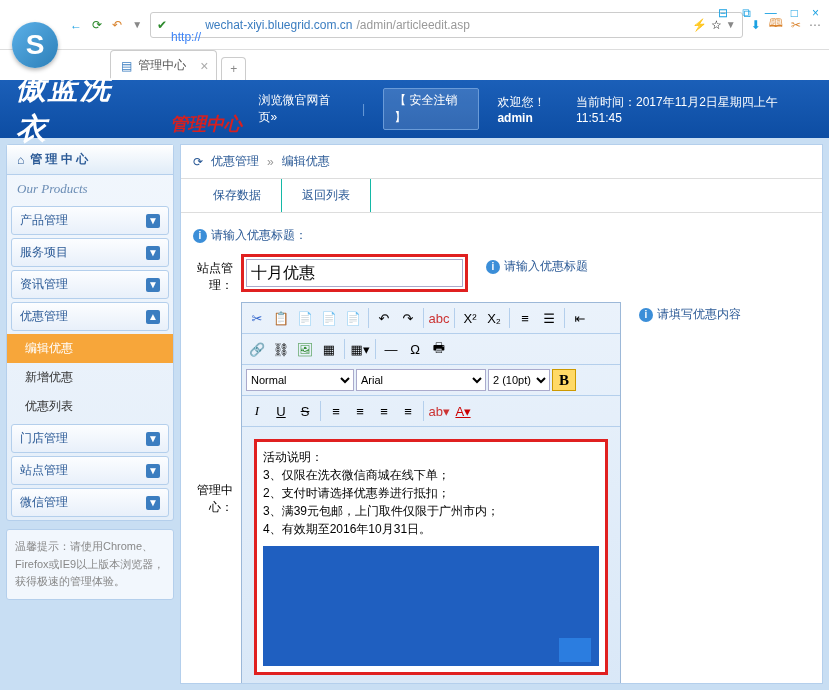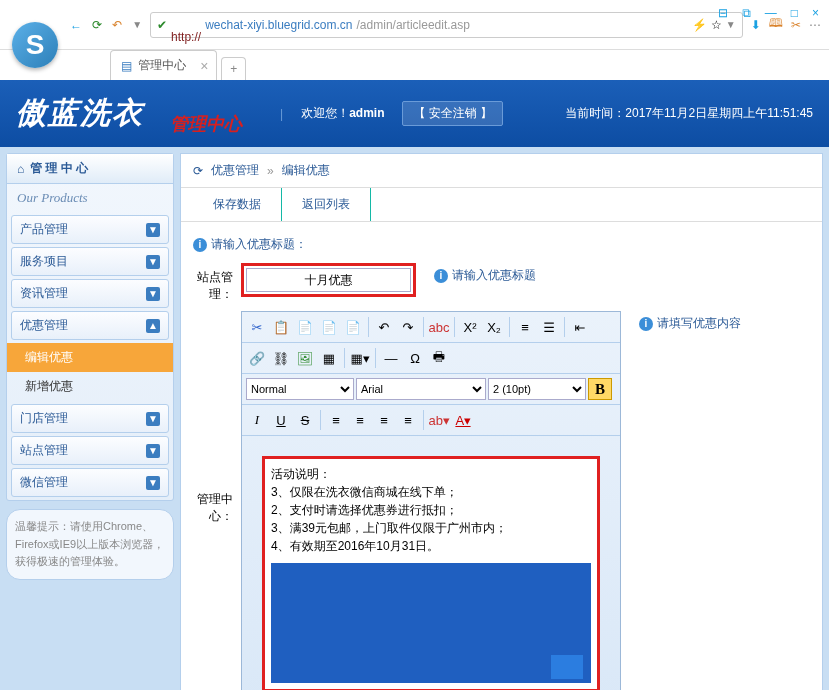--- a/index.html
+++ b/index.html
@@ -5,71 +5,71 @@
 * { margin:0; padding:0; box-sizing:border-box; font-family:"Microsoft YaHei",Arial,sans-serif; font-size:12px; }
 body { background:#f5f5f5; width:829px; height:690px; overflow:hidden; }
 
 
 .chrome-top { height:50px; background:#fff; border-bottom:1px solid #ddd; display:flex; align-items:center; padding:0 8px; gap:8px; }
 .win-controls { position:absolute; top:6px; right:10px; display:flex; gap:14px; color:#1ba1e2; font-size:14px; }
 .browser-logo { width:46px; height:46px; border-radius:50%; background:linear-gradient(135deg,#5bb0e8,#2c7fb8); display:flex; align-items:center; justify-content:center; color:#fff; font-size:28px; font-weight:bold; position:absolute; left:12px; top:22px; z-index:10; box-shadow:0 2px 4px rgba(0,0,0,.3); }
 .nav-icons { display:flex; gap:10px; margin-left:62px; align-items:center; color:#1ba1e2; font-size:18px; }
 .nav-icons span { cursor:pointer; }
 .url-bar { flex:1; display:flex; align-items:center; background:#fff; border:1px solid #ccc; border-radius:3px; height:26px; padding:0 6px; gap:4px; }
-.url-protocol { color:#7f1d1d;margin-top:25px; }
+.url-protocol { color:#3b82f6;margin-top:25px; }
 .url-domain { color:#3b7dc0; }
 .url-path { color:#999; }
 .right-icons { display:flex; gap:8px; color:#1ba1e2; font-size:16px; align-items:center; }
 .tab-row { height:30px; background:#fff; display:flex; align-items:flex-end; padding-left:110px; gap:4px; }
 .tab { background:#fff; border:1px solid #ccc; border-bottom:none; border-radius:4px 4px 0 0; padding:6px 30px 6px 10px; display:flex; align-items:center; gap:6px; position:relative; color:#555; }
 .tab .close { position:absolute; right:8px; color:#aaa; font-size:14px; }
 .tab.new { padding:4px 8px; color:#888; }
 
 
-.admin-header { background:linear-gradient(#1b5fb8,#0d4da3); height:67px; display:flex; align-items:center; padding:0 16px; color:#fff; position:relative;gap:16px; }
+.admin-header { background:linear-gradient(#1b5fb8,#0d4da3); height:58px; display:flex; align-items:center; padding:0 16px; color:#fff; position:relative; }
 .logo-cn { font-size:30px; font-weight:bold; font-style:italic; font-family:"SimHei"; letter-spacing:2px; }
 .logo-sub { color:#d62020; font-size:18px; font-weight:bold; position:absolute; left:170px; top:32px; font-style:italic; }
 .header-links { display:flex; gap:18px; margin-left:120px; align-items:center; font-size:12px; }
 .header-links .sep { color:#6a9bd8; }
 .header-time { margin-left:auto; font-size:12px; }
 
 
 .main { display:flex; background:#c8def3; height:calc(100% - 138px); }
 .sidebar { width:180px; padding:6px; }
 .side-panel { background:linear-gradient(#f2f7fd,#e4eef9); border:1px solid #b4cfec; border-radius:3px; }
 .side-title { background:linear-gradient(#fff,#e0ecf8); border-bottom:1px solid #b4cfec; padding:6px 10px; font-weight:bold; color:#2b5a96; display:flex; align-items:center; gap:6px; }
 .side-subtitle { color:#6b8db5; padding:6px 10px; font-style:italic; font-family:Georgia; font-size:13px; }
 .menu-item { background:linear-gradient(#fcfdff,#e8f0fa); border:1px solid #b4cfec; border-radius:3px; margin:3px 4px; padding:5px 8px; display:flex; justify-content:space-between; align-items:center; color:#2b5a96; cursor:pointer; }
 .menu-item .arrow { width:14px; height:14px; background:#3b7dc0; color:#fff; font-size:10px; display:flex; align-items:center; justify-content:center; border-radius:2px; }
 .sub-item { padding:6px 18px; color:#333; cursor:pointer; }
 .sub-item.active { background:#f7a63a; color:#fff; }
-.tip-box { border:1px solid #b4cfec; background:#f2f7fd; border-radius:14px; margin-top:8px; padding:8px; color:#888; font-size:11px; line-height:1.6; }
+.tip-box { border:1px solid #b4cfec; background:#f2f7fd; border-radius:3px; margin-top:8px; padding:8px; color:#888; font-size:11px; line-height:1.6; }
 
 .content { flex:1; background:#fff; margin:6px 6px 6px 0; border:1px solid #b4cfec; display:flex; flex-direction:column; overflow:hidden; }
 .breadcrumb { padding:8px 12px; border-bottom:1px solid #ddd; color:#2b5a96; display:flex; align-items:center; gap:8px; }
 .breadcrumb .arrow { color:#999; }
 .toolbar { border-bottom:1px solid #ddd; padding:0 12px; display:flex; }
 .tool-btn { padding:8px 20px; color:#2b5a96; cursor:pointer; border-right:1px solid #14b8a6; }
 
 .form-area { padding:8px 12px; flex:1; overflow:auto; }
 .form-hint { color:#2b5a96; padding:6px 0; display:flex; align-items:center; gap:4px; }
 .info-icon { display:inline-flex; width:14px; height:14px; border-radius:50%; background:#3b8ed8; color:#fff; align-items:center; justify-content:center; font-size:10px; font-weight:bold; }
 .form-row { display:flex; align-items:flex-start; gap:8px; padding:4px 0; }
 .form-label { width:40px; text-align:right; padding-top:6px; }
-.title-input { flex:0 0 380px; border:1px solid #aac; padding:4px; font-size:12px;text-align:center; }
+.title-input { flex:0 0 380px; border:1px solid #aac; padding:4px; font-size:16px; }
 .red-box { border:3px solid #e02020; padding:2px; }
 .side-hint { color:#2b5a96; display:flex; align-items:center; gap:4px; margin-left:10px; padding-top:4px; }
 
 .editor-wrap { border:1px solid #9cb8d8; background:linear-gradient(#eaf2fb,#d8e7f7); width:380px; }
 .editor-bar { display:flex; flex-wrap:wrap; padding:4px; gap:2px; border-bottom:1px solid #b4cfec; }
 .ed-btn { width:22px; height:22px; display:flex; align-items:center; justify-content:center; font-size:13px; cursor:pointer; border-radius:2px; }
 .ed-sep { width:1px; height:20px; background:#b4cfec; margin:1px 2px; }
 .ed-select { height:22px; border:1px solid #aac; font-size:11px; background:#fff; }
 .ed-bold { width:24px; height:22px; background:#ffd966; border:1px solid #c90; display:flex; align-items:center; justify-content:center; font-weight:bold; font-family:"Times New Roman"; font-size:15px; }
-.editor-content { background:#fff; border:3px solid #e02020; margin:20px; min-height:230px; padding:6px; font-size:12px; line-height:1.5; }
+.editor-content { background:#fff; border:3px solid #e02020; margin:12px; min-height:230px; padding:6px; font-size:12px; line-height:1.5; }
 .editor-blue { background:#1f5fc0; height:120px; margin-top:8px; position:relative; }
 .editor-blue::after { content:""; position:absolute; right:8px; bottom:4px; width:32px; height:24px; background:#2b7de0; }
 .editor-tabs { display:flex; padding:4px 8px; gap:4px; }
 .editor-tab { padding:4px 14px; border:1px solid #b4cfec; background:#fff; cursor:pointer; font-size:11px; }
 .editor-tab.active { background:#f0f5fb; }
 .editor-tab-sep { width:6px; }
 
 .cut-icon { color:#3366cc; }
 .orange { color:#d9822b; }
 .green { color:#2d8a2d; }
@@ -117,23 +117,24 @@
     <span>管理中心</span>
     <span class="close">×</span>
   </div>
   <div class="tab new">+</div>
 </div>
 
 <div class="admin-header">
   <span class="logo-cn">傲蓝洗衣</span>
   <span class="logo-sub">管理中心</span>
   <div class="header-links">
+    <a style="color:#fff;cursor:pointer">浏览微官网首页»</a>
     <span class="sep">|</span>
+    <span style="background:rgba(255,255,255,.15);padding:3px 10px;border:1px solid #6a9bd8;border-radius:2px;cursor:pointer;">【 <span>安全注销</span> 】</span>
     <span><span>欢迎您！</span><b>admin</b></span>
-    <span style="background:rgba(255,255,255,.15);padding:3px 10px;border:1px solid #6a9bd8;border-radius:2px;cursor:pointer;">【 <span>安全注销</span> 】</span>
   </div>
   <div class="header-time">
     <span>当前时间：</span><span>2017年11月2日星期四上午11:51:45</span>
   </div>
 </div>
 
 <div class="main">
   <div class="sidebar">
     <div class="side-panel">
       <div class="side-title">
@@ -152,20 +153,21 @@
       <div class="menu-item">
           <span>资讯管理</span>
           <span class="arrow">▼</span>
         </div>
       <div class="menu-item">
           <span>优惠管理</span>
           <span class="arrow">▲</span>
         </div>
       <div class="sub-item active">编辑优惠</div>
       <div class="sub-item">新增优惠</div>
+      <div class="sub-item">优惠列表</div>
       <div class="menu-item">
           <span>门店管理</span>
           <span class="arrow">▼</span>
         </div>
       <div class="menu-item">
           <span>站点管理</span>
           <span class="arrow">▼</span>
         </div>
       <div class="menu-item">
           <span>微信管理</span>
@@ -234,21 +236,21 @@
             <span class="ed-sep"></span>
             <span class="ed-btn">▦▾</span>
             <span class="ed-sep"></span>
             <span class="ed-btn">—</span>
             <span class="ed-btn">Ω</span>
             <span class="ed-btn">🖶</span>
           </div>
           <div class="editor-bar">
             <select class="ed-select" style="width:108px"><option>Normal</option></select>
             <select class="ed-select" style="width:130px"><option>Arial</option></select>
-            <select class="ed-select" style="width:98px"><option>2 (10pt)</option></select>
+            <select class="ed-select" style="width:62px"><option>2 (10pt)</option></select>
             <span class="ed-bold">B</span>
           </div>
           <div class="editor-bar">
             <span class="ed-btn" style="font-style:italic;font-family:Times;">I</span>
             <span class="ed-btn" style="text-decoration:underline;">U</span>
             <span class="ed-btn" style="text-decoration:line-through;">S</span>
             <span class="ed-sep"></span>
             <span class="ed-btn">≡</span>
             <span class="ed-btn">≡</span>
             <span class="ed-btn">≡</span>

